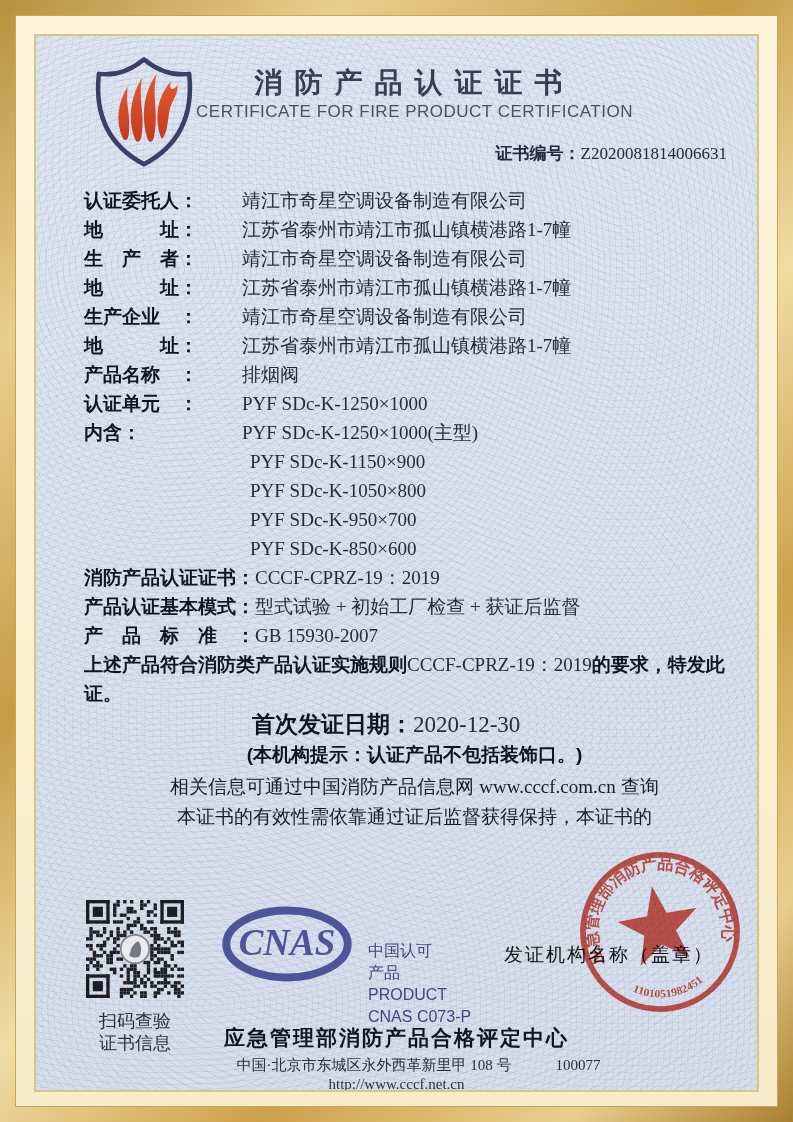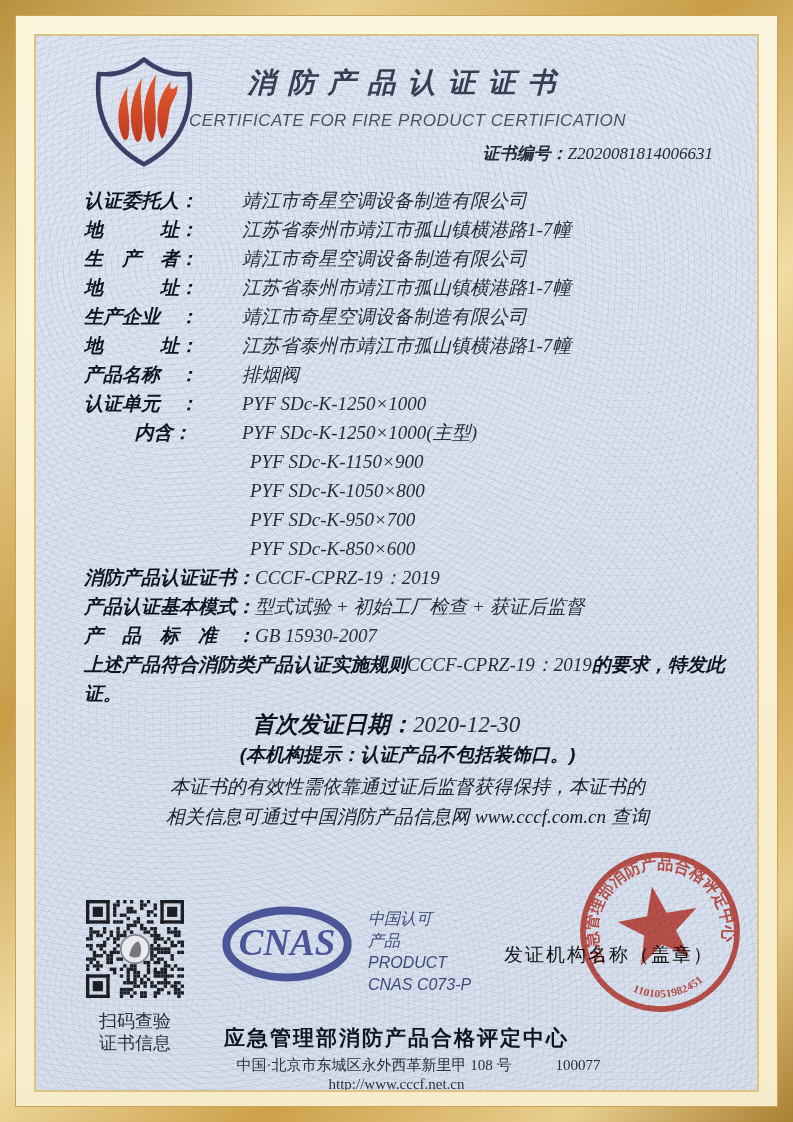--- a/index.html
+++ b/index.html
@@ -13,37 +13,37 @@
     position:absolute;inset:34px 34px 30px 34px;border:2px solid #d9c387;
     background-color:#dbe2ee;
     background-image:
       repeating-radial-gradient(circle at 18% 22%, rgba(130,150,195,.16) 0 1px, rgba(0,0,0,0) 1px 6px),
       repeating-radial-gradient(circle at 82% 12%, rgba(130,150,195,.13) 0 1px, rgba(0,0,0,0) 1px 7px),
       repeating-radial-gradient(circle at 55% 65%, rgba(130,150,195,.10) 0 1px, rgba(0,0,0,0) 1px 8px),
       repeating-radial-gradient(circle at 25% 92%, rgba(130,150,195,.13) 0 1px, rgba(0,0,0,0) 1px 6px),
       linear-gradient(180deg,#dee5f0,#d7dfeb);
     overflow:hidden;
   }
-  .content{position:relative;padding:10px 26px 0 48px;color:#1d2230;font-style:italic;}
+  .content{position:relative;padding:10px 12px 0 48px;color:#1d2230;}
 
   .header{position:relative;height:96px;}
   .logo{position:absolute;left:4px;top:2px;}
   .titles{text-align:center;padding-top:18px;}
   .title-cn{font-size:28px;font-weight:bold;letter-spacing:12px;color:#373e54;}
-  .title-en{font-size:17px;color:#4a5061;margin-top:9px;letter-spacing:.5px;}
+  .title-en{font-size:17px;color:#4a5061;letter-spacing:.5px;}
 
   .certno{line-height:24px;text-align:right;padding-right:18px;font-size:17px;color:#23283a;}
   .certno .lab{font-family:"Liberation Serif",serif;font-weight:bold;text-align:right;}
   .certno .val{font-family:"Liberation Serif",serif;}
 
   .fields{margin-top:20px;}
   .frow{line-height:29px;font-size:19px;white-space:nowrap;}
   .flabel{display:inline-block;min-width:158px;font-weight:bold;color:#10141f;}
   .fvalue{font-family:"Liberation Serif",serif;color:#262b38;}
-  .inc-label{display:inline-block;min-width:158px;text-align:center;font-weight:bold;color:#10141f;}
+  .inc-label{display:inline-block;min-width:158px;text-align:left;font-weight:bold;color:#10141f;}
   .inc-item{padding-left:166px;font-family:"Liberation Serif",serif;line-height:29px;font-size:19px;color:#262b38;}
 
   .rrow{line-height:29px;font-size:19px;white-space:nowrap;}
   .rlabel{font-weight:bold;color:#10141f;}
 
   .statement{font-size:19px;font-weight:bold;line-height:29px;color:#10141f;}
   .statement .code{font-family:"Liberation Serif",serif;font-weight:normal;color:#262b38;}
 
   .dates{margin-top:1px;}
   .drow{line-height:30px;font-size:23px;}
@@ -53,21 +53,21 @@
   .gap{display:inline-block;width:26px;}
   .dnote{text-align:center;font-weight:bold;font-size:19px;line-height:30px;color:#10141f;}
 
   .notice{margin-top:2px;text-align:center;font-size:19px;line-height:30px;color:#171c29;}
   .notice .url{font-family:"Liberation Serif",serif;}
 
   .qr-block{position:absolute;left:44px;top:864px;width:110px;text-align:center;}
   .qr-caption{font-family:"Liberation Serif",serif;font-size:18px;line-height:22px;color:#2a2f3b;margin-top:8px;}
 
   .cnas-logo{position:absolute;left:184px;top:864px;}
-  .cnas-text{position:absolute;left:332px;top:872px;font-size:16px;line-height:22px;color:#3d4878;font-style:italic;}
+  .cnas-text{position:absolute;left:332px;top:904px;font-size:16px;line-height:22px;color:#3d4878;}
 
   .seal-label{position:absolute;left:468px;top:906px;width:280px;font-family:"Liberation Serif",serif;
     font-size:19px;letter-spacing:2px;color:#141414;z-index:1;white-space:nowrap;}
   .seal{position:absolute;left:508px;top:780px;z-index:2;mix-blend-mode:multiply;opacity:.9;}
 
   .footer{position:absolute;left:0;right:0;text-align:center;}
   .footer-org{top:988px;font-size:21px;font-weight:bold;letter-spacing:2px;color:#10141f;}
   .footer-addr{top:1020px;font-family:"Liberation Serif",serif;font-size:15px;color:#2a2f3b;}
   .footer-addr .pc{margin-left:44px;}
   .footer-url{top:1042px;font-family:"Liberation Serif",serif;font-size:15px;color:#2a2f3b;}
@@ -135,24 +135,24 @@
     </div>
 
     <div class="dates">
       <div class="drow first">
         <span class="dlabel">首次发证日期：</span><span class="dval">2020-12-30</span>
       </div>
       <div class="dnote">(本机构提示：认证产品不包括装饰口。)</div>
     </div>
 
     <div class="notice">
-      <div>本证书的有效性需依靠通过证后监督获得保持，本证书的</div>
       <div>
         <span>相关信息可通过中国消防产品信息网 </span><span class="url">www.cccf.com.cn</span><span> 查询</span>
       </div>
+      <div>本证书的有效性需依靠通过证后监督获得保持，本证书的</div>
     </div>
   </div>
 
   <div class="qr-block">
     <svg id="qr-svg" width="98" height="98" viewBox="0 0 29 29">
         <rect x="9" y="0" width="1" height="1" fill="#1d1d24"></rect>
         <rect x="11" y="0" width="1" height="1" fill="#1d1d24"></rect>
         <rect x="13" y="0" width="1" height="1" fill="#1d1d24"></rect>
         <rect x="16" y="0" width="1" height="1" fill="#1d1d24"></rect>
         <rect x="18" y="0" width="1" height="1" fill="#1d1d24"></rect>

